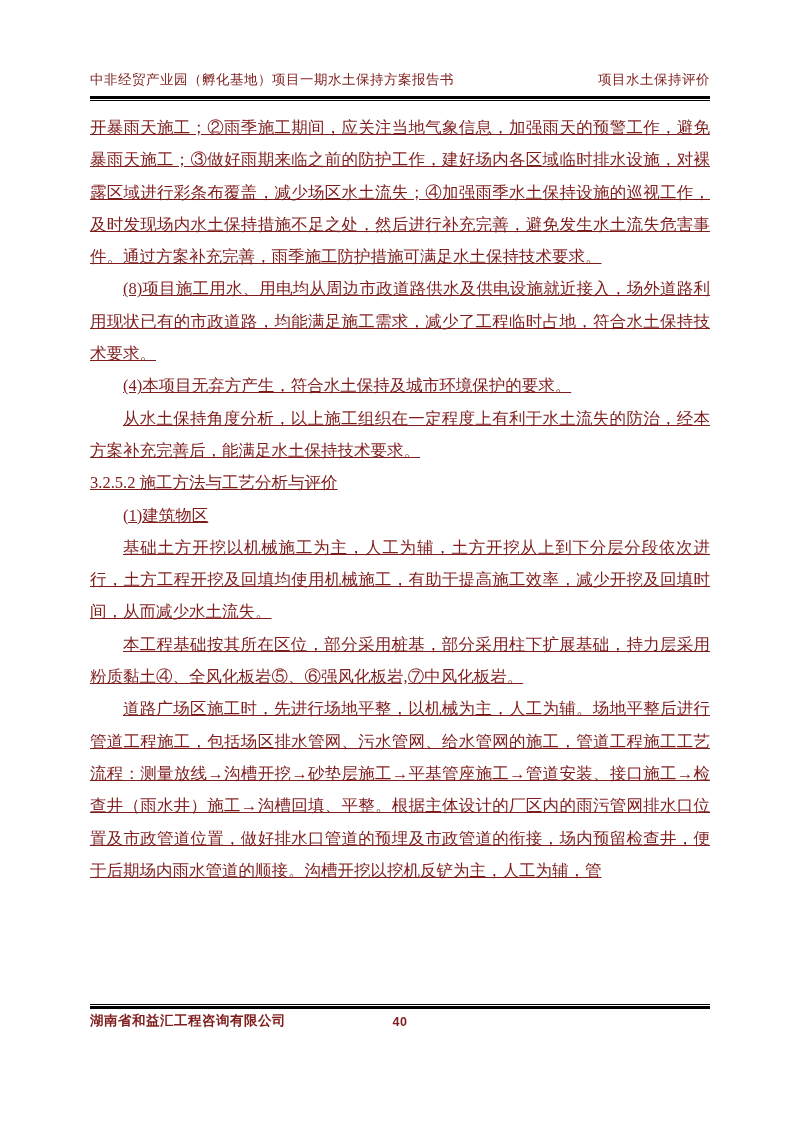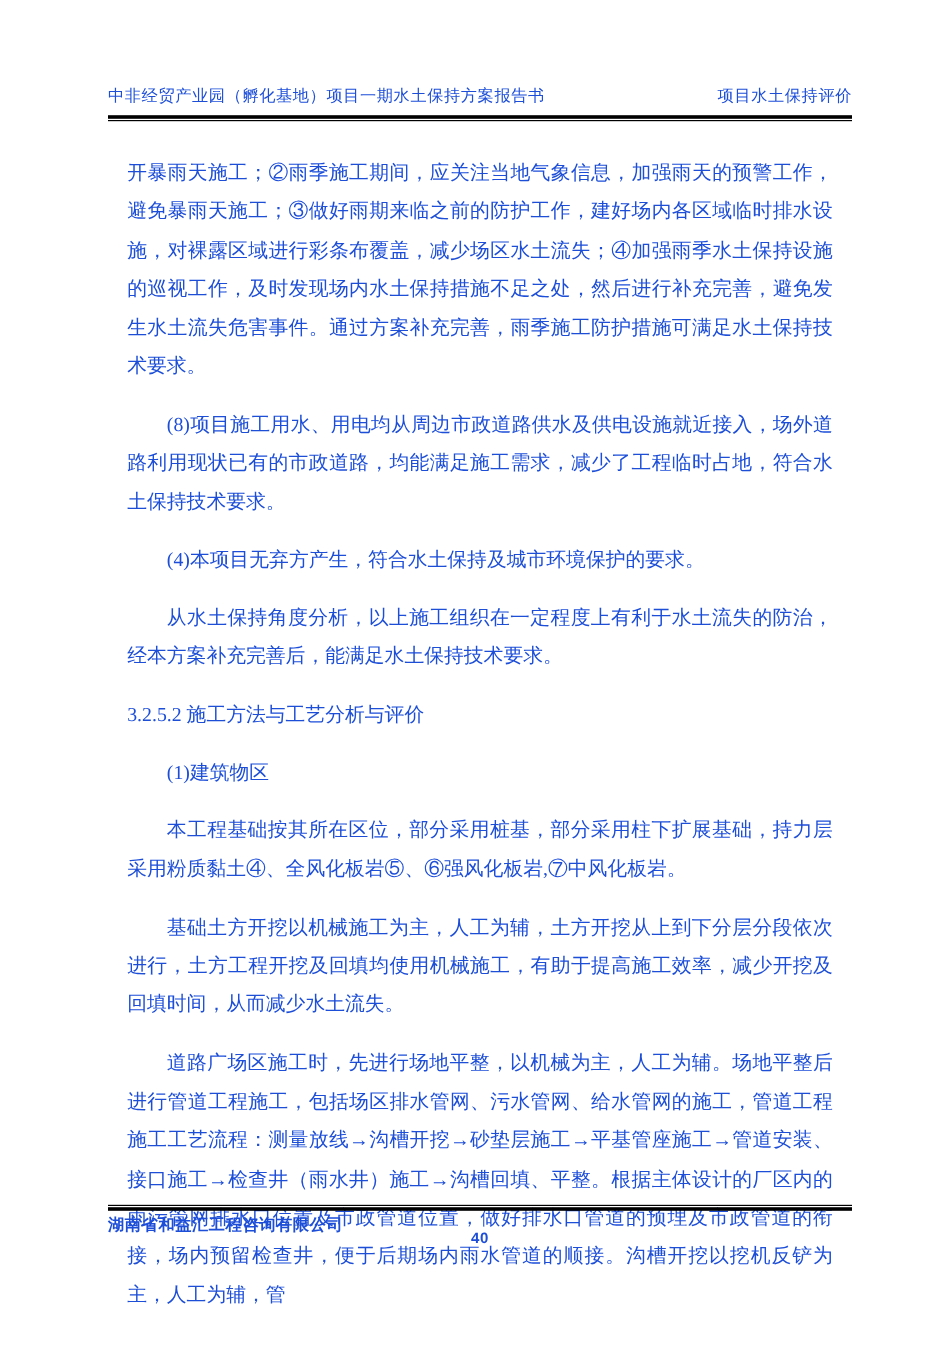--- a/index.html
+++ b/index.html
@@ -3,21 +3,21 @@
 <meta charset="utf-8">
 <style>
   * { margin: 0; padding: 0; box-sizing: border-box; }
   html, body { background: #ffffff; }
   .page {
     position: relative;
     width: 793px;
     height: 1122px;
     background: #ffffff;
     font-family: "Liberation Serif", "DejaVu Serif", serif;
-    color: #1d4ed8;
+    color: #7f1d1d;
     overflow: hidden;
     margin: 0 auto;
   }
   
   .page-header {
     position: absolute;
     top: 71px; left: 90px; width: 620px;
     display: flex;
     justify-content: space-between;
     align-items: baseline;
@@ -35,39 +35,39 @@
   
   .document-body {
     position: absolute;
     top: 112px; left: 90px; width: 620px;
     font-size: 16.5px;
     line-height: 32.3px;
     text-align: justify;
     text-justify: inter-ideograph;
     word-break: break-all;
   }
-  .document-body p { margin: 16px; }
+  .document-body p { margin: 0; text-decoration: underline; }
   .document-body p.indent { text-indent: 2em; }
   .document-body p.heading { text-indent: 0; }
   
   .footer-rule {
     position: absolute;
     top: 1004px; left: 90px; width: 620px;
   }
   .page-footer {
     position: absolute;
     top: 1012px; left: 90px; width: 620px;
     font-size: 13.5px;
     letter-spacing: 0.5px;
     font-weight: bold;
   }
   .company-name { position: relative; z-index: 1; }
   .page-number {
     position: absolute;
-    left: 0; right: 0; top: 13px;
+    left: 0; right: 0; top: 3px;
     text-align: center;
     font-size: 12.5px;
     font-family: "Liberation Sans", "DejaVu Sans", sans-serif;
   }
 </style>
 </head>
 <body>
 
 <div class="page">
 
@@ -82,22 +82,22 @@
     <div class="rule-thin"></div>
   </div>
 
   <div class="document-body">
       <p class="">开暴雨天施工；②雨季施工期间，应关注当地气象信息，加强雨天的预警工作，避免暴雨天施工；③做好雨期来临之前的防护工作，建好场内各区域临时排水设施，对裸露区域进行彩条布覆盖，减少场区水土流失；④加强雨季水土保持设施的巡视工作，及时发现场内水土保持措施不足之处，然后进行补充完善，避免发生水土流失危害事件。通过方案补充完善，雨季施工防护措施可满足水土保持技术要求。</p>
       <p class="indent ">(8)项目施工用水、用电均从周边市政道路供水及供电设施就近接入，场外道路利用现状已有的市政道路，均能满足施工需求，减少了工程临时占地，符合水土保持技术要求。</p>
       <p class="indent ">(4)本项目无弃方产生，符合水土保持及城市环境保护的要求。</p>
       <p class="indent ">从水土保持角度分析，以上施工组织在一定程度上有利于水土流失的防治，经本方案补充完善后，能满足水土保持技术要求。</p>
       <p class="heading">3.2.5.2 施工方法与工艺分析与评价</p>
       <p class="indent ">(1)建筑物区</p>
+      <p class="indent ">基础土方开挖以机械施工为主，人工为辅，土方开挖从上到下分层分段依次进行，土方工程开挖及回填均使用机械施工，有助于提高施工效率，减少开挖及回填时间，从而减少水土流失。</p>
       <p class="indent ">本工程基础按其所在区位，部分采用桩基，部分采用柱下扩展基础，持力层采用粉质黏土④、全风化板岩⑤、⑥强风化板岩,⑦中风化板岩。</p>
-      <p class="indent ">基础土方开挖以机械施工为主，人工为辅，土方开挖从上到下分层分段依次进行，土方工程开挖及回填均使用机械施工，有助于提高施工效率，减少开挖及回填时间，从而减少水土流失。</p>
       <p class="indent ">道路广场区施工时，先进行场地平整，以机械为主，人工为辅。场地平整后进行管道工程施工，包括场区排水管网、污水管网、给水管网的施工，管道工程施工工艺流程：测量放线→沟槽开挖→砂垫层施工→平基管座施工→管道安装、接口施工→检查井（雨水井）施工→沟槽回填、平整。根据主体设计的厂区内的雨污管网排水口位置及市政管道位置，做好排水口管道的预埋及市政管道的衔接，场内预留检查井，便于后期场内雨水管道的顺接。沟槽开挖以挖机反铲为主，人工为辅，管</p>
     </div>
 
   <div class="footer-rule">
     <div class="rule-thin"></div>
     <div class="rule-gap"></div>
     <div class="rule-thick"></div>
   </div>
 
   <div class="page-footer">

